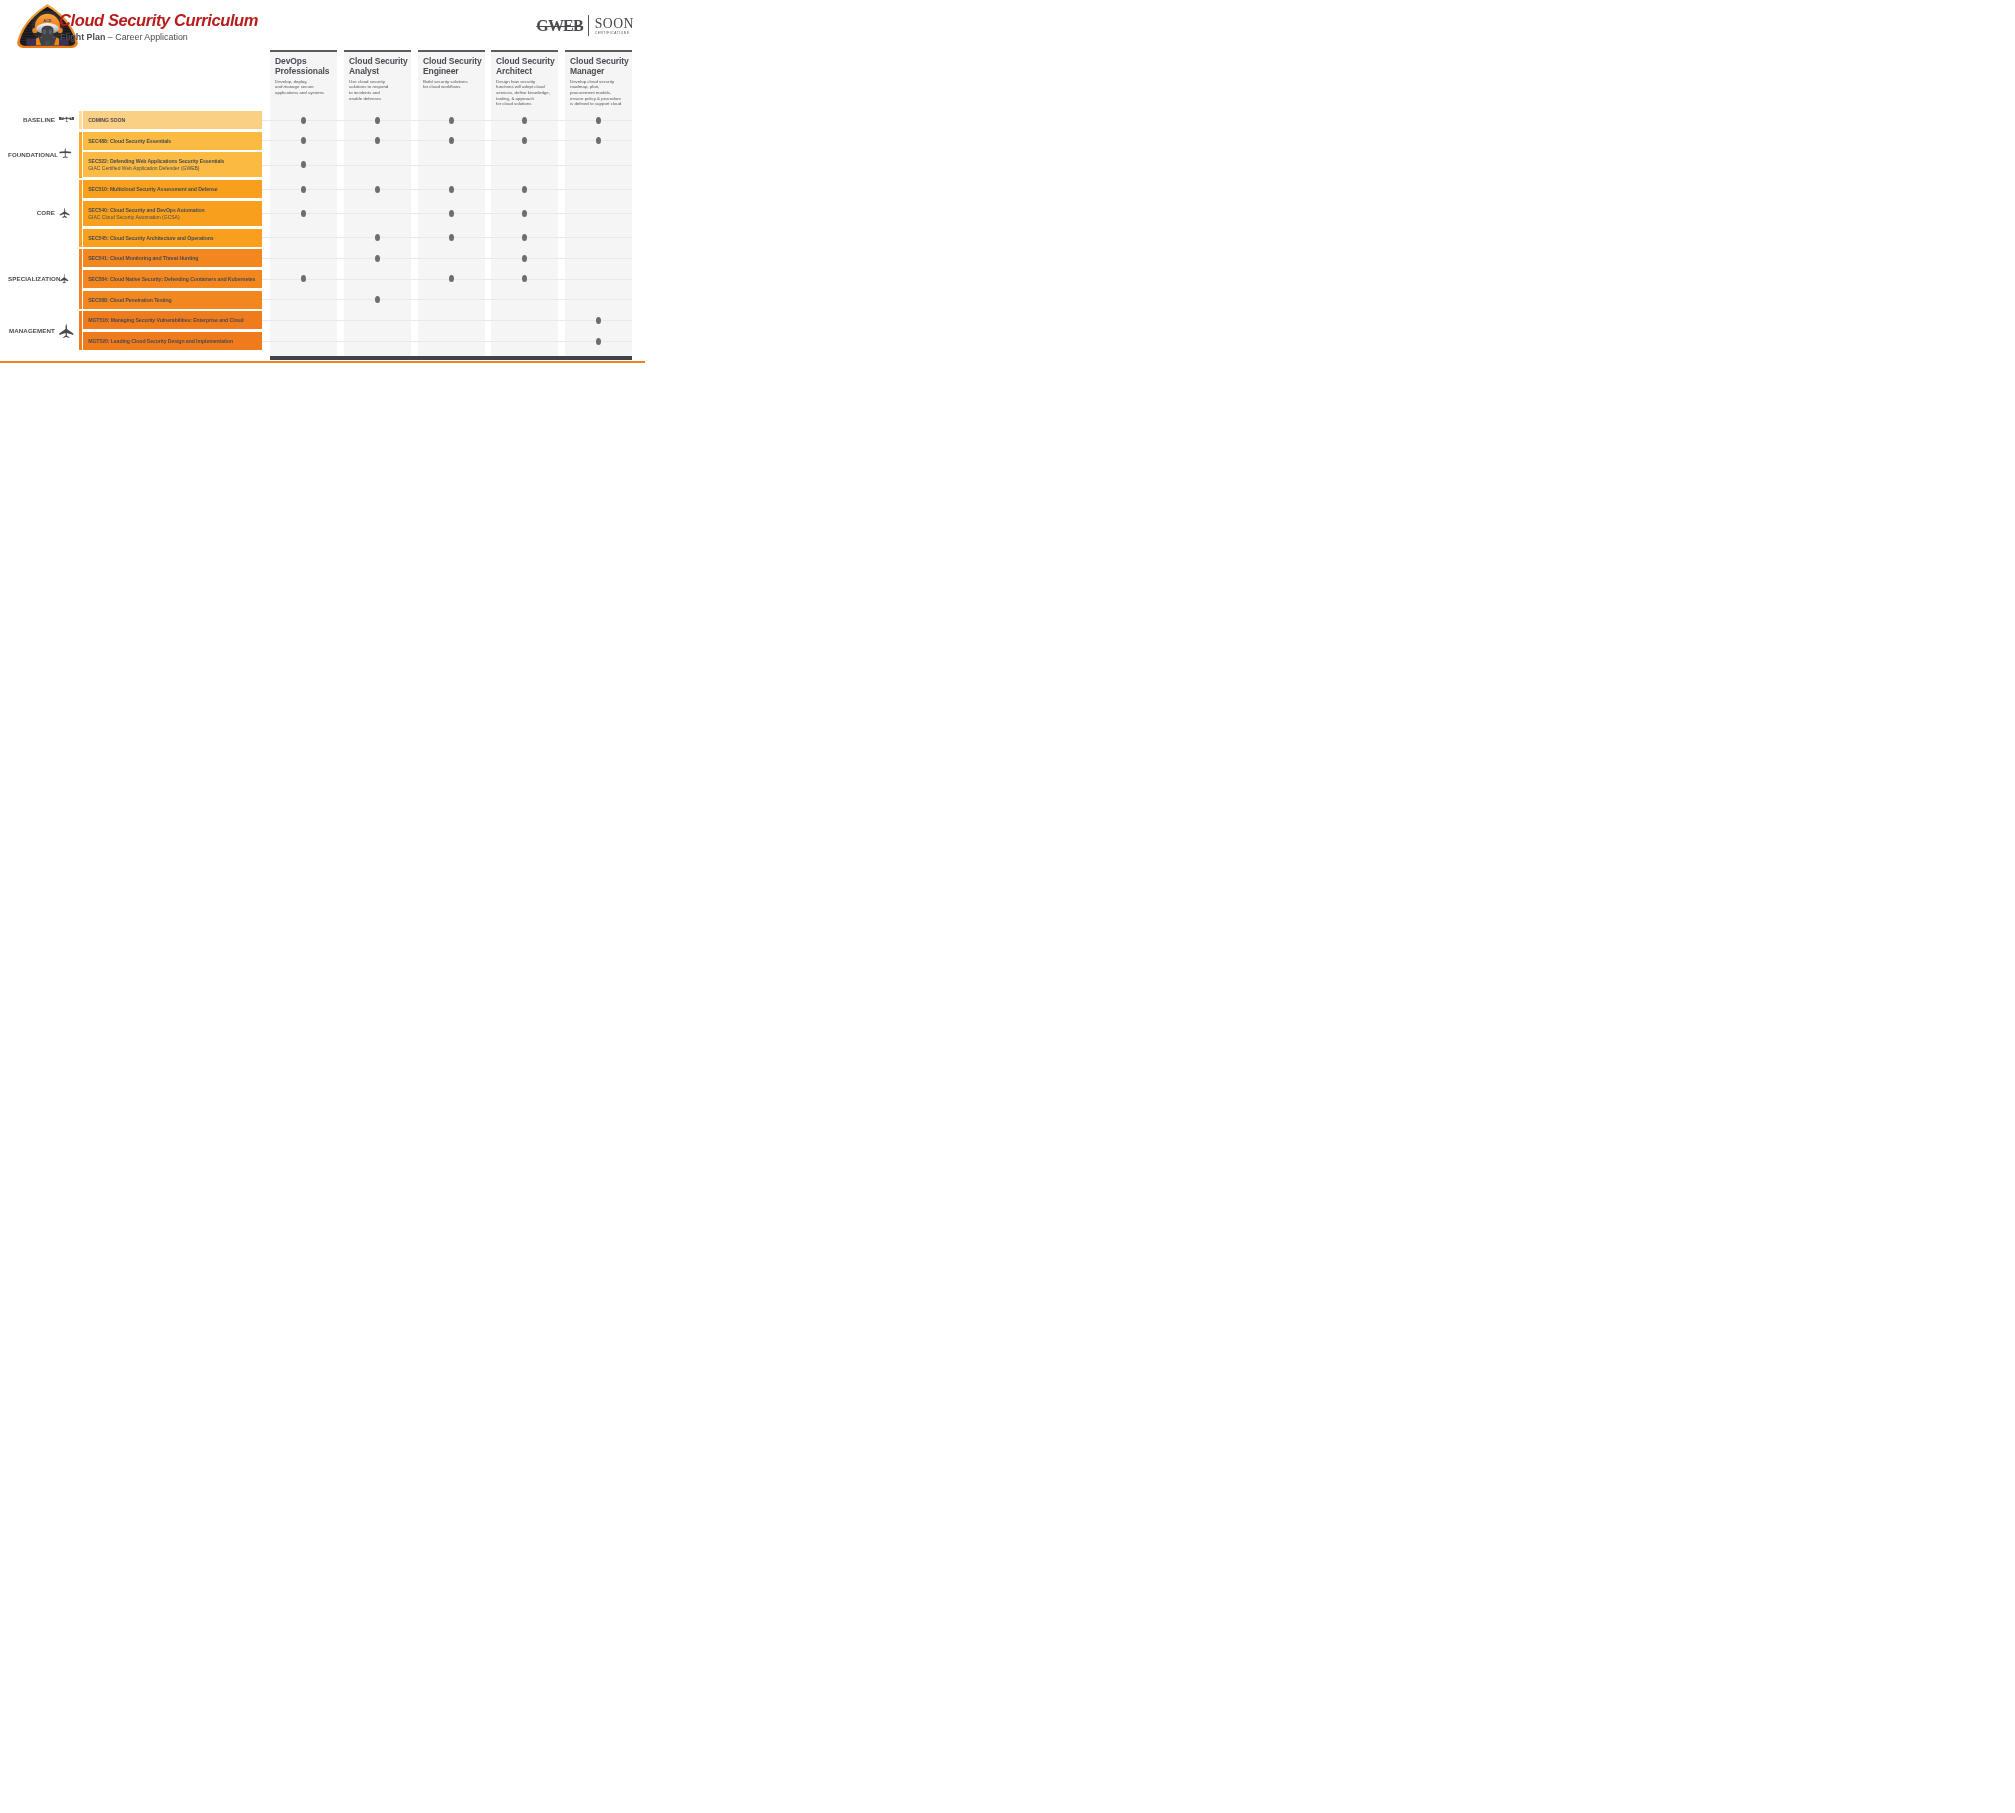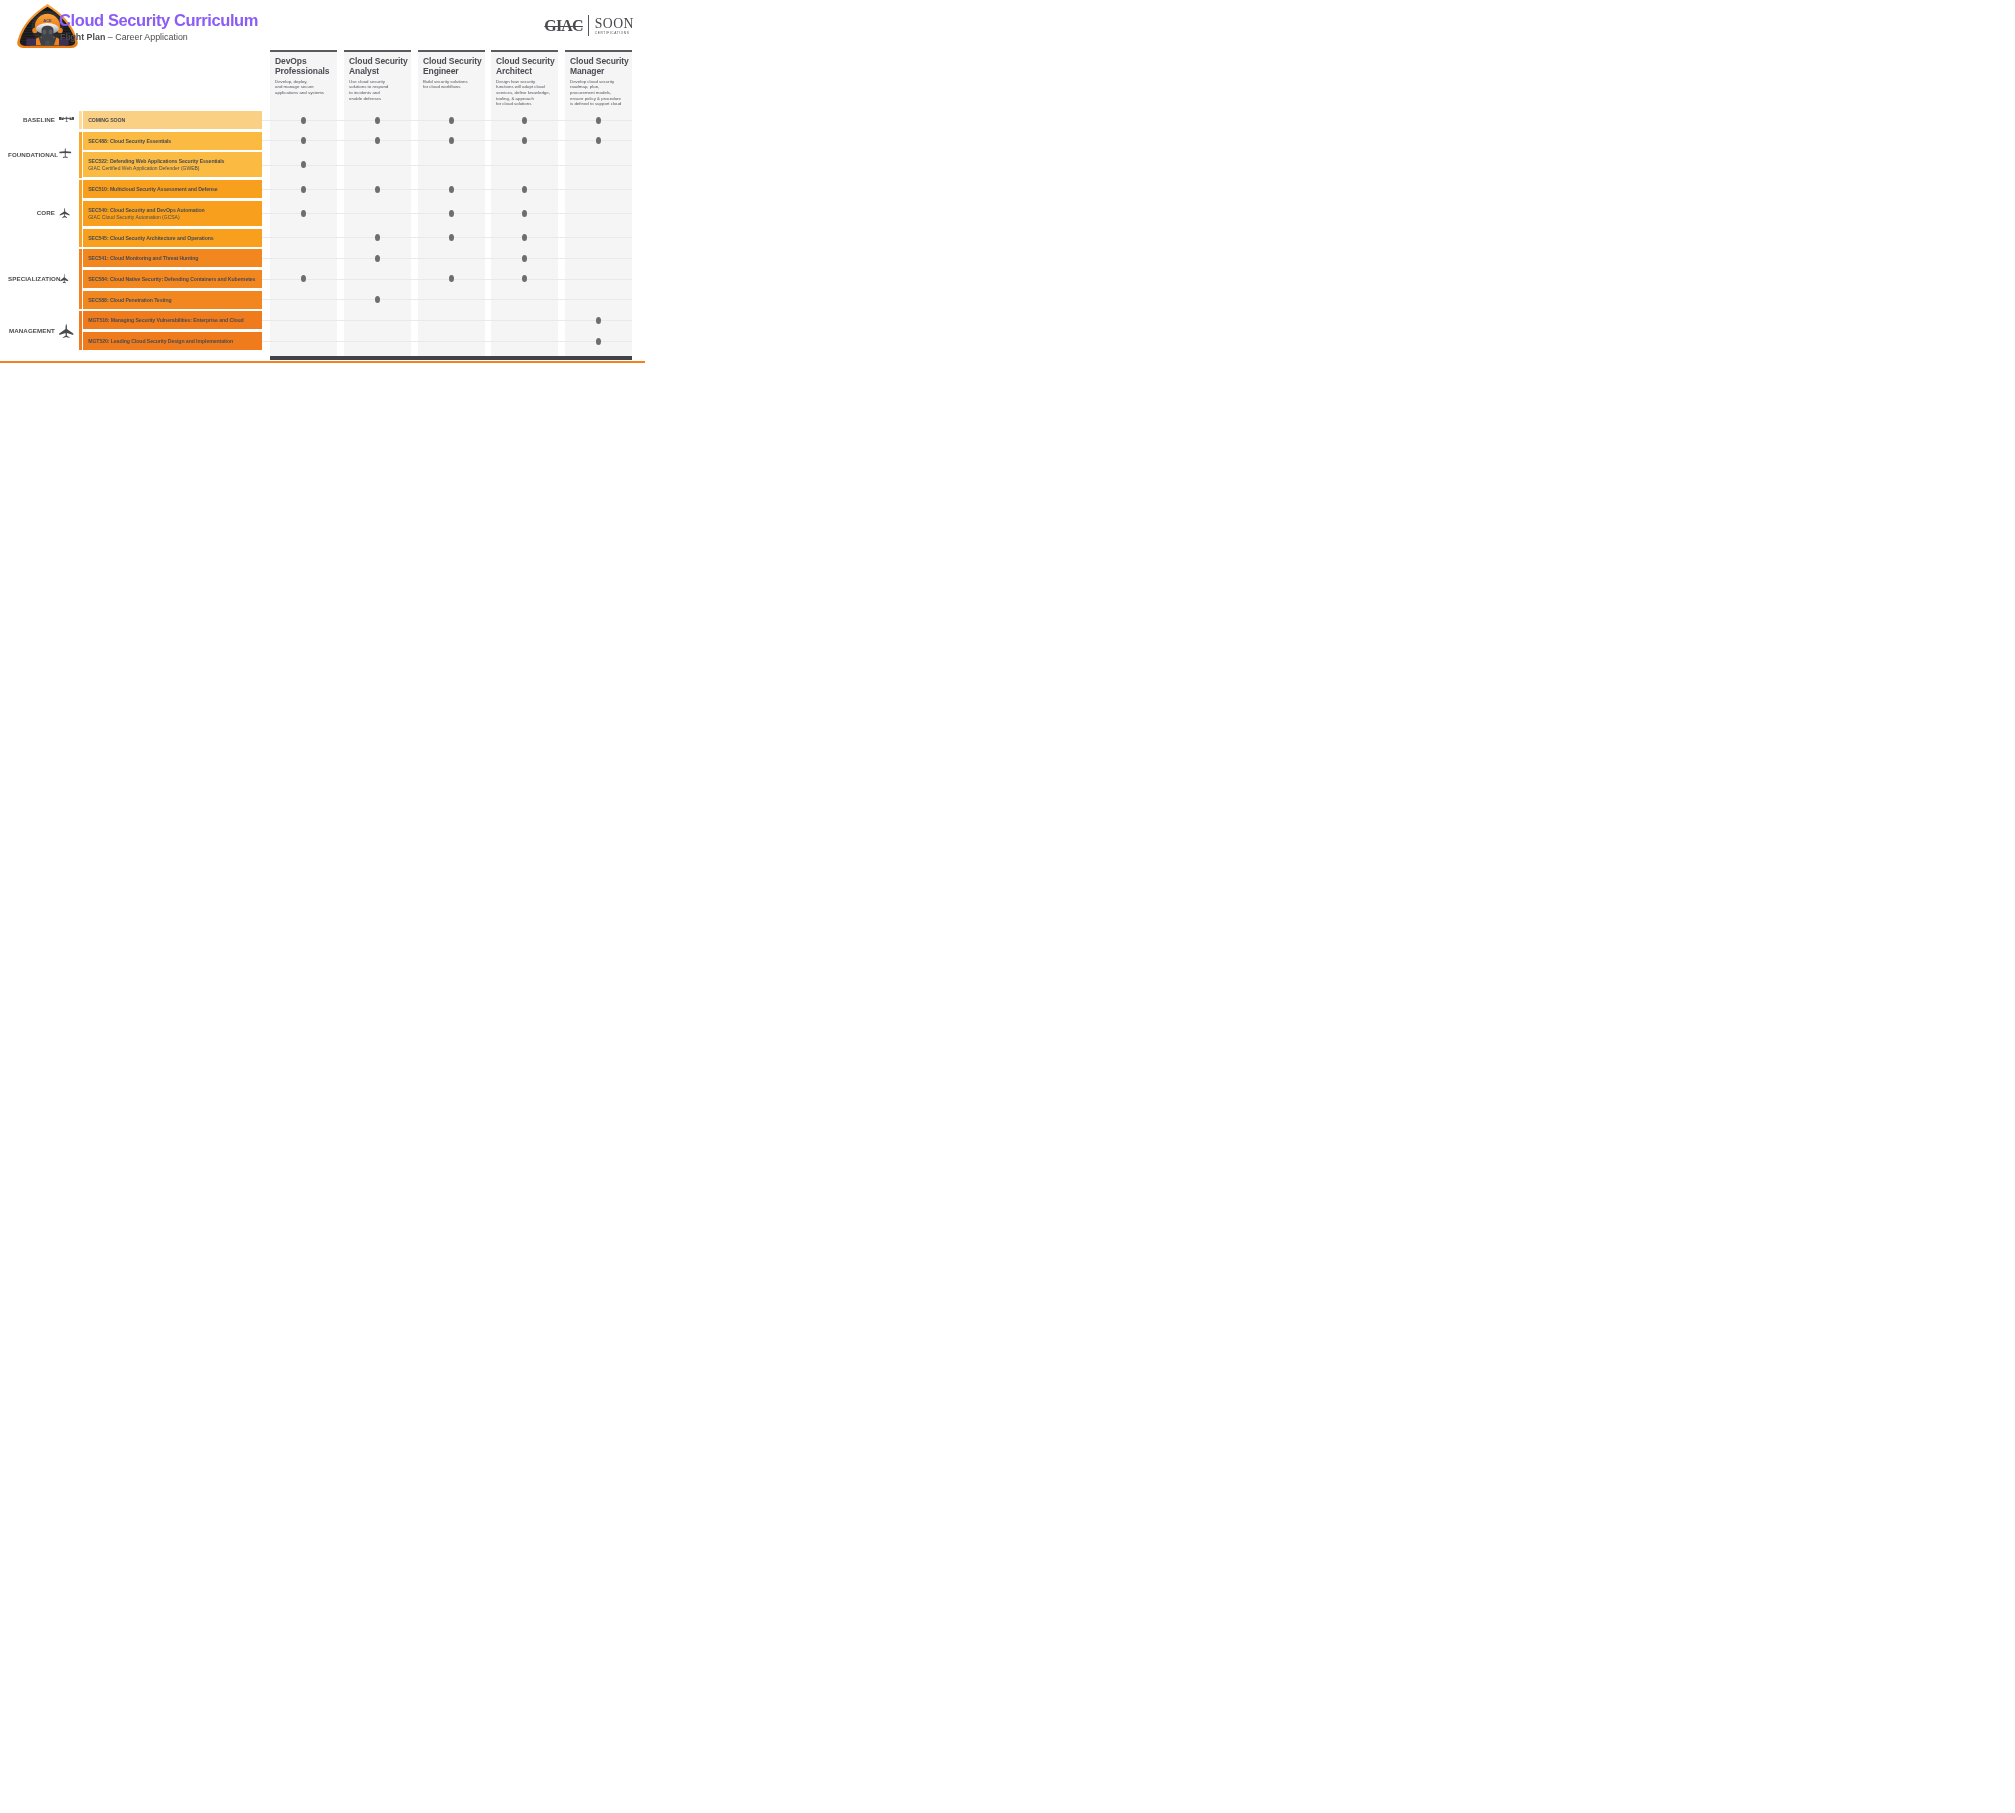--- a/index.html
+++ b/index.html
@@ -6,21 +6,21 @@
   .viewport{width:100vw;height:56.25vw;overflow:hidden;position:relative;}
   #stage{
     position:absolute;top:0;left:0;width:645px;height:363px;background:#fff;
     transform:scale(calc(100vw / 1600));transform-origin:0 0;
     font-family:"Liberation Sans","DejaVu Sans",sans-serif;
   }
   .abs{position:absolute;}
   
   .page-title{
     left:59px;top:10.5px;font-size:16.5px;font-weight:bold;letter-spacing:-0.4px;
-    color:#8b5cf6;white-space:nowrap;
+    color:#b91c1c;white-space:nowrap;font-style:italic;
   }
   .page-subtitle{left:60px;top:32px;font-size:8.9px;color:#4D4D4F;white-space:nowrap;}
   .page-subtitle .b{font-weight:bold;}
   .logo-wrap{right:11.3px;top:15.3px;display:flex;align-items:center;gap:5.6px;}
   .sans-logo{
     font-family:"Liberation Serif","DejaVu Serif",serif;font-weight:bold;
     font-size:16px;color:#4A4B50;letter-spacing:-0.8px;text-decoration:line-through;
   }
   .logo-divider{width:0.8px;height:21px;background:#55565A;}
   .giac-block{display:flex;flex-direction:column;align-items:flex-start;line-height:1;}
@@ -106,21 +106,21 @@
       <text x="95" y="50" text-anchor="middle" font-size="11" font-weight="bold" fill="#4F3D8F" font-family="Liberation Sans, DejaVu Sans, sans-serif">ACE</text>
     </g>
   </svg>
 
   <div class="abs page-title">Cloud Security Curriculum</div>
   <div class="abs page-subtitle">
     <span class="b">Flight Plan</span><span> – Career Application</span>
   </div>
 
   <div class="abs logo-wrap">
-    <div class="sans-logo">GIAC</div>
+    <div class="sans-logo">GWEB</div>
     <div class="logo-divider"></div>
     <div class="giac-block">
       <div class="giac-logo">SOON</div>
       <div class="giac-sub">CERTIFICATIONS</div>
     </div>
   </div>
 
   <div class="abs footer-dark"></div>
   <div class="abs footer-orange"></div>
 

